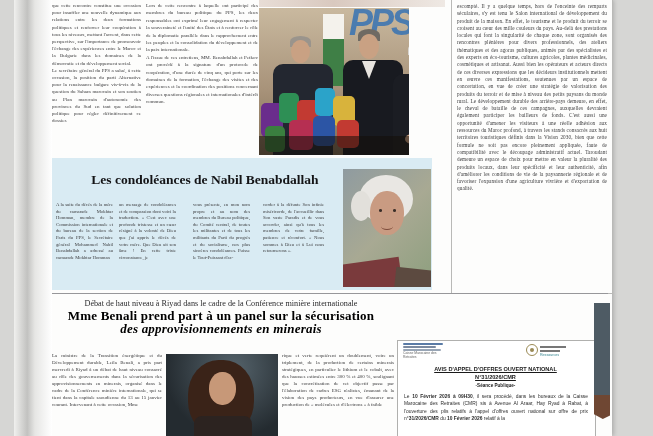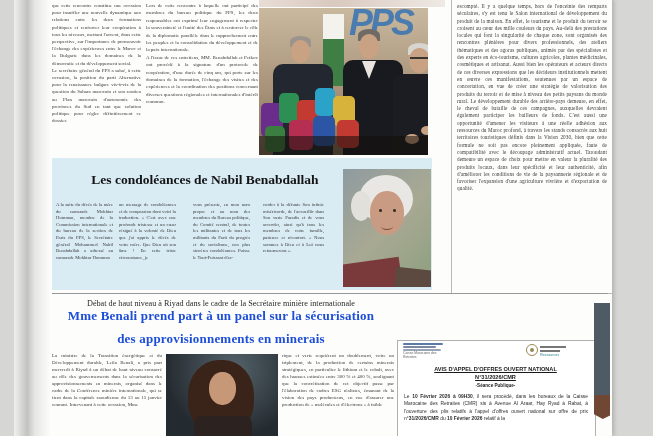--- a/index.html
+++ b/index.html
@@ -10,21 +10,21 @@
   .curl{left:14px;top:0;width:38px;height:436px;
         background:linear-gradient(90deg,#f0f0ee 0%,#c2c2c0 35%,#e6e6e4 55%,#ffffff 100%);}
   .jtext{text-align:justify;}
   .jtext p{margin:0;}
   .t-col1{left:52px;top:2px;width:89px;font-size:5px;line-height:7.2px;}
   .t-col2{left:146px;top:2px;width:112px;font-size:5px;line-height:7.4px;}
 
   
   .photo-strip{left:259px;top:0;width:186px;height:7px;
         background:linear-gradient(90deg,#e8ddd6,#d9c9bf 40%,#efe9e4);}
-  .photo-press{left:259px;top:8px;width:169px;height:147px;overflow:hidden;
+  .photo-press{left:259px;top:8px;width:150px;height:147px;overflow:hidden;
         background:linear-gradient(180deg,#c9b99f 0%,#a8937a 55%,#7e6c55 100%);}
   .pps-logo{left:90px;top:-6px;font-family:"Liberation Sans",sans-serif;font-style:italic;
         font-weight:bold;font-size:36px;letter-spacing:-3px;color:#2e6fb5;opacity:.8;}
   .flag{left:64px;top:6px;width:21px;height:72px;
         background:linear-gradient(180deg,#f4f2ec 0 35%,#3f7f46 35% 100%);}
   .head{background:#c9a183;border-radius:50%;}
   .suit{border-radius:10px 10px 0 0;}
   .m1-hair{left:31px;top:28px;width:21px;height:11px;background:#9a948c;border-radius:50% 50% 0 0;}
   .m1-head{left:32px;top:32px;width:19px;height:23px;}
   .m1-suit{left:14px;top:56px;width:60px;height:91px;background:#232730;}
@@ -68,22 +68,22 @@
   .w-eye{width:3px;height:2.5px;background:#3a2e28;border-radius:50%;}
   .we1{left:36px;top:40px;} .we2{left:50px;top:40px;}
   .w-smile{left:38px;top:54px;width:12px;height:6px;border-bottom:1.6px solid #7c4a3a;border-radius:50%;}
   .w-shoulder{left:-6px;top:92px;width:64px;height:30px;background:#7a3a3c;transform:rotate(-8deg);}
   .w-shoulder2{left:52px;top:100px;width:44px;height:24px;background:#5c4a40;transform:rotate(6deg);}
 
   .hdiv{left:52px;top:293px;width:556px;height:1px;background:#97979a;}
 
   
   .ben-kicker{left:46px;top:299px;width:350px;text-align:center;font-size:8.2px;color:#2b2b2d;}
-  .ben-h{left:46px;width:350px;text-align:center;font-size:13px;font-weight:bold;color:#1d4ed8;letter-spacing:.2px;}
-  .ben-h1{top:308px;} .ben-h2{top:331px;}
+  .ben-h{left:46px;width:350px;text-align:center;font-size:13px;font-weight:bold;color:#000000;letter-spacing:.2px;}
+  .ben-h1{top:308px;} .ben-h2{top:321px;font-style:italic;}
   .ben-col1{left:52px;top:352px;width:110px;font-size:5px;line-height:7px;}
   .ben-col3{left:282px;top:352px;width:112px;font-size:5px;line-height:7px;}
   .photo-benali{left:166px;top:354px;width:112px;height:82px;overflow:hidden;
         background:radial-gradient(circle at 60% 18%,#55636b,#242b30 72%);}
   .b-hair{left:22px;top:6px;width:66px;height:76px;background:#3a2318;border-radius:46%;}
   .b-face{left:43px;top:18px;width:27px;height:33px;background:#c79878;border-radius:48%;}
   .b-body{left:28px;top:62px;width:58px;height:22px;background:#2c2320;border-radius:8px 8px 0 0;}
 
   
   .ad-box{left:397px;top:340px;width:197px;height:96px;background:#ffffff;border:1px solid #b0b0ae;}
@@ -172,21 +172,21 @@
     <div class="abs w-face"></div>
     <div class="abs w-eye we1"></div>
     <div class="abs w-eye we2"></div>
     <div class="abs w-smile"></div>
     <div class="abs w-shoulder"></div>
     <div class="abs w-shoulder2"></div>
   </div>
 
   <div class="abs hdiv"></div>
 
-  <div class="abs ben-kicker">Débat de haut niveau à Riyad dans le cadre de la Secrétaire minière internationale</div>
+  <div class="abs ben-kicker">Débat de haut niveau à Riyad dans le cadre de la Conférence minière internationale</div>
   <div class="abs ben-h ben-h1">Mme Benali prend part à un panel sur la sécurisation</div>
   <div class="abs ben-h ben-h2">des approvisionnements en minerais</div>
   <div class="abs ben-col1 jtext">La ministre de la Transition énergétique et du Développement durable, Leila Benali, a pris part mercredi à Riyad à un débat de haut niveau consacré au rôle des gouvernements dans la sécurisation des approvisionnements en minerais, organisé dans le cadre de la Conférence minière internationale, qui se tient dans la capitale saoudienne du 13 au 15 janvier courant. Intervenant à cette occasion, Mme</div>
   <div class="abs photo-benali">
     <div class="abs b-hair"></div>
     <div class="abs b-face"></div>
     <div class="abs b-body"></div>
   </div>
   <div class="abs ben-col3 jtext">rique et verte requièrent un doublement, voire un triplement, de la production de certains minerais stratégiques, en particulier le lithium et le cobalt, avec des hausses estimées entre 300 % et 400 %, soulignant que la concrétisation de cet objectif passe par l'élaboration de cadres ESG réalistes, émanant de la vision des pays producteurs, en vue d'assurer une production de « molécules et d'électrons » à faible</div>
 

